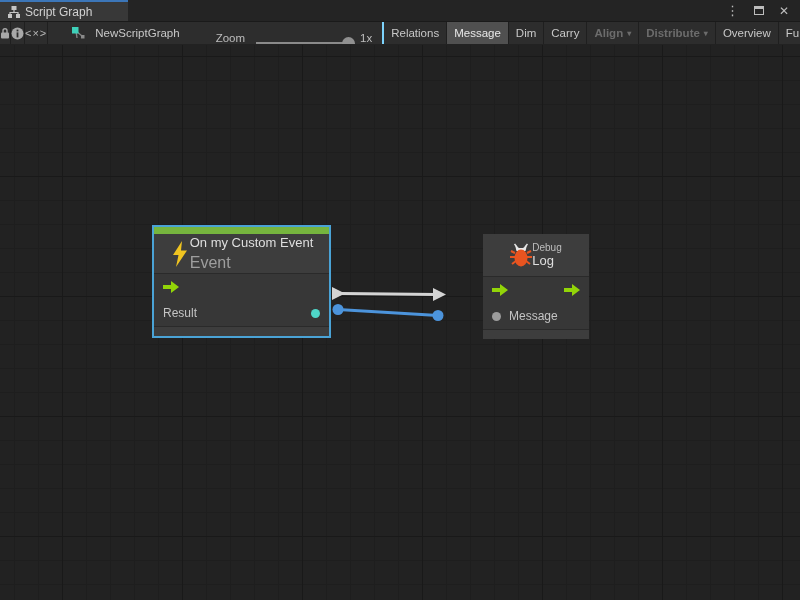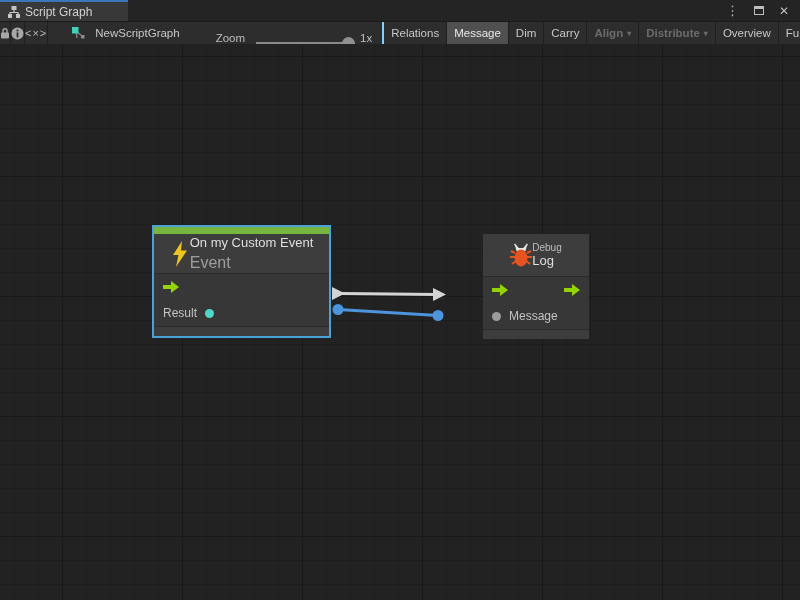--- a/index.html
+++ b/index.html
@@ -44,21 +44,21 @@
 
   
   .node { position: absolute; font-size: 12px; color: #c4c4c4; }
   .node.selected { border: 2px solid #4aa3d6; }
   .n-topbar { height: 7px; background: #76b53e; }
   .n-header { background: #3d3d3d; display: flex; align-items: center; justify-content: center; }
   .n-divider { height: 1px; background: #2a2a2a; }
   .n-body { background: #373737; }
   .n-footer { height: 10px; background: #3d3d3d; border-top: 1px solid #2a2a2a; }
   .port-row { height: 26px; display: flex; align-items: center; padding: 0 9px; gap: 8px; }
-  .row-right { justify-content: flex-start; }
+  .row-right { justify-content: space-between; }
   .row-between { justify-content: space-between; }
   .titles { display: flex; flex-direction: column; align-items: flex-start; }
   .n-title { font-size: 13px; color: #dfdfdf; }
   .n-sub { font-size: 16px; color: #9e9e9e; margin-top: 4px; }
   .n-cat { font-size: 10px; color: #bdbdbd; }
   .dot { width: 9px; height: 9px; border-radius: 50%; display: inline-block; flex: 0 0 auto; }
   .dot-cyan { background: #4fd6c8; }
   .dot-gray { background: #9c9c9c; }
   .event-node { left: 152px; top: 180px; width: 179px; }
   .event-node .n-header { height: 39px; }

